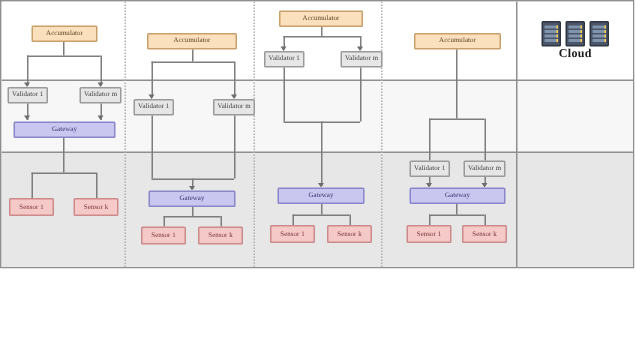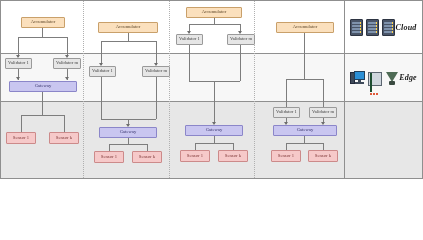--- a/index.html
+++ b/index.html
@@ -16,22 +16,22 @@
   .band.floor{top:101px;height:78px;background:#e7e7e7;}
 
   
   .vdiv{position:absolute;top:0;bottom:0;width:0;
         border-left:1px dotted #b0b0b0;}
 
   
   .legend-sep{position:absolute;top:0;bottom:0;left:343px;width:0;
               border-left:1px solid #8f8f8f;}
   .legend{position:absolute;left:344px;right:0;box-sizing:border-box;
-          display:flex;flex-direction:row;align-items:center;
-          justify-content:center;font-style:italic;}
+          display:flex;flex-direction:column;align-items:center;
+          justify-content:center;}
   .legend.cloud{top:0;height:52px;}
   .legend.edge{top:53px;height:47px;}
   .legend.floor{top:102px;height:77px;}
   .legend-row{display:flex;align-items:flex-end;justify-content:center;gap:3px;}
   .legend-label{font-size:8px;font-weight:bold;color:#1a1a1a;
                 margin-top:1px;letter-spacing:.2px;line-height:1;}
 
   
   .node{position:absolute;box-sizing:border-box;display:flex;
         align-items:center;justify-content:center;text-align:center;
@@ -248,38 +248,15 @@
       <span class="server">
           <i></i>
           <i></i>
           <i></i>
           <i></i>
         </span>
     </div>
     <div class="legend-label">Cloud</div>
   </div>
 
-  <div class="legend edge">
-    <div class="legend-row">
-      <span class="pc">
-        <span class="twr"></span>
-          <span class="mon"></span>
-          <span class="neck"></span>
-          <span class="base"></span>
-      </span>
-      <span class="hmi">
-        <span class="scr"></span>
-        <span class="btns">
-            <b></b>
-            <b></b>
-            <b></b>
-          </span>
-      </span>
-      <span class="proj">
-        <span class="cone"></span>
-          <span class="body"></span>
-      </span>
-    </div>
-    <div class="legend-label">Edge</div>
-  </div>
 
 
 </div>
 
 </body></html>

